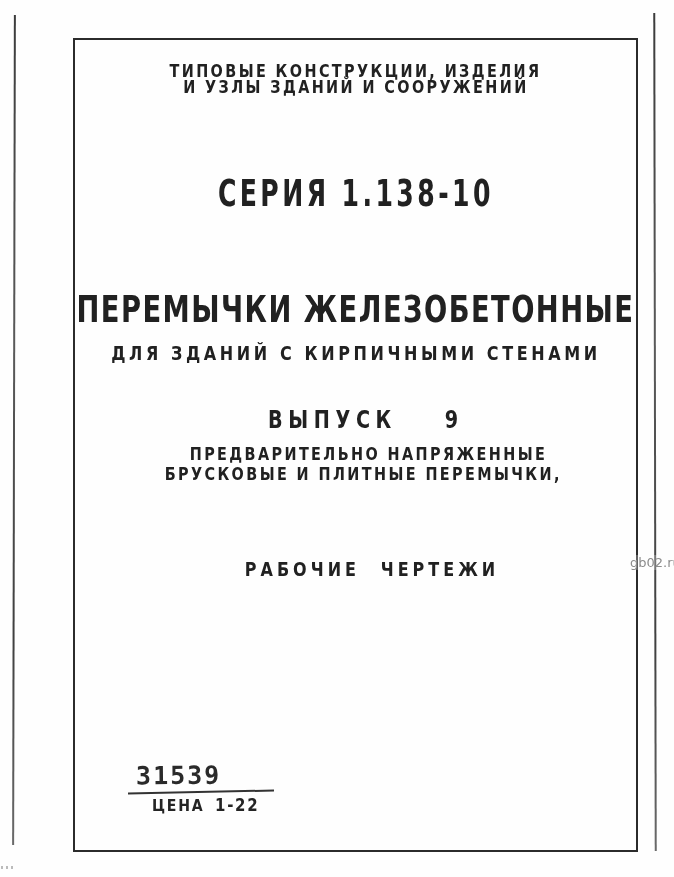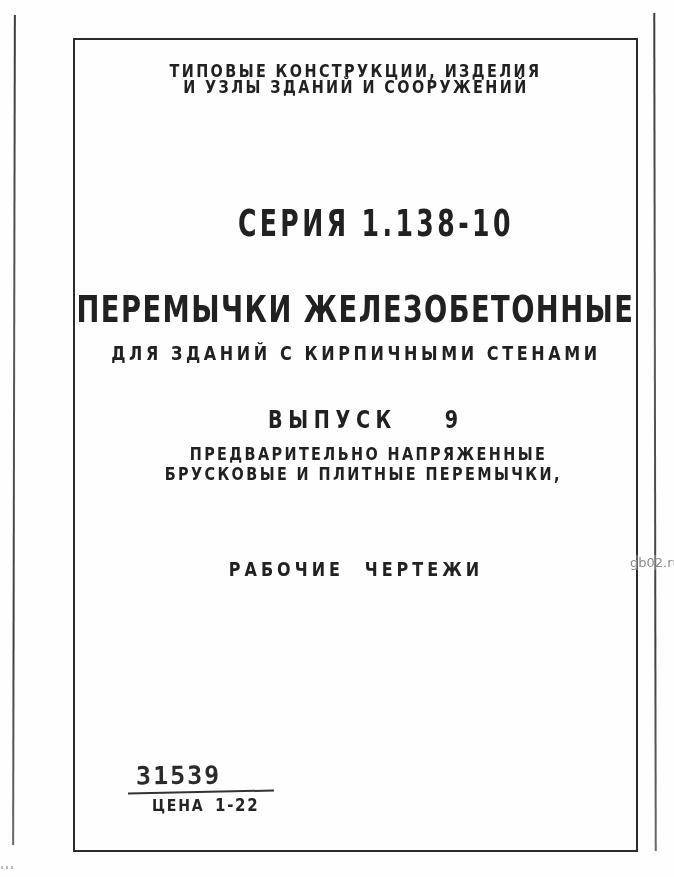--- a/index.html
+++ b/index.html
@@ -41,40 +41,40 @@
     justify-content: center;
     white-space: nowrap;
   }
   .row > span { display: inline-block; transform-origin: center; white-space: nowrap; }
   .hand { font-weight: bold; color: #212121; }
 
   .hdr        { top: 60px; }
   .hdr2       { top: 76px; text-align: right; }
   .hdr > span, .hdr2 > span { font-size: 18px; letter-spacing: 3px; transform: scaleX(0.80); }
 
-  .series     { top: 202px; margin-left: 20px; }
+  .series     { top: 172px; }
   .series > span { font-size: 37px; letter-spacing: 5px; transform: scaleX(0.68); }
 
   .title      { top: 287px; }
   .title > span { font-size: 38px; letter-spacing: 2px; transform: scaleX(0.72); }
 
   .subtitle   { top: 341px; }
   .subtitle > span { font-size: 20px; letter-spacing: 4.5px; transform: scaleX(0.80); }
 
   .issue      { top: 406px; }
   .issue > span { font-size: 24px; letter-spacing: 7px; transform: scaleX(0.80); }
   .issue .issue-num { margin-left: 30px; letter-spacing: 0; }
 
   .desc1      { top: 443px; margin-left: 13px; }
   .desc2      { top: 463px; padding-left: 8px; }
   .desc3      { top: 484px; }
   .desc1 > span, .desc2 > span { font-size: 18px; letter-spacing: 3px; transform: scaleX(0.80); }
   .desc3 > span { font-size: 18px; letter-spacing: 2.5px; font-style: italic; transform: scaleX(0.80); }
 
-  .doctype    { top: 557px; }
+  .doctype    { top: 557px; margin-left: 16px; }
   .doctype > span { font-size: 20px; letter-spacing: 5px; word-spacing: 14px; transform: scaleX(0.80); }
 
   
   .stamp-number {
     position: absolute;
     left: 136px; top: 761px;
     font-family: "DejaVu Sans Mono", "Liberation Mono", monospace;
     font-weight: bold;
     font-size: 25px;
     letter-spacing: 2px;

